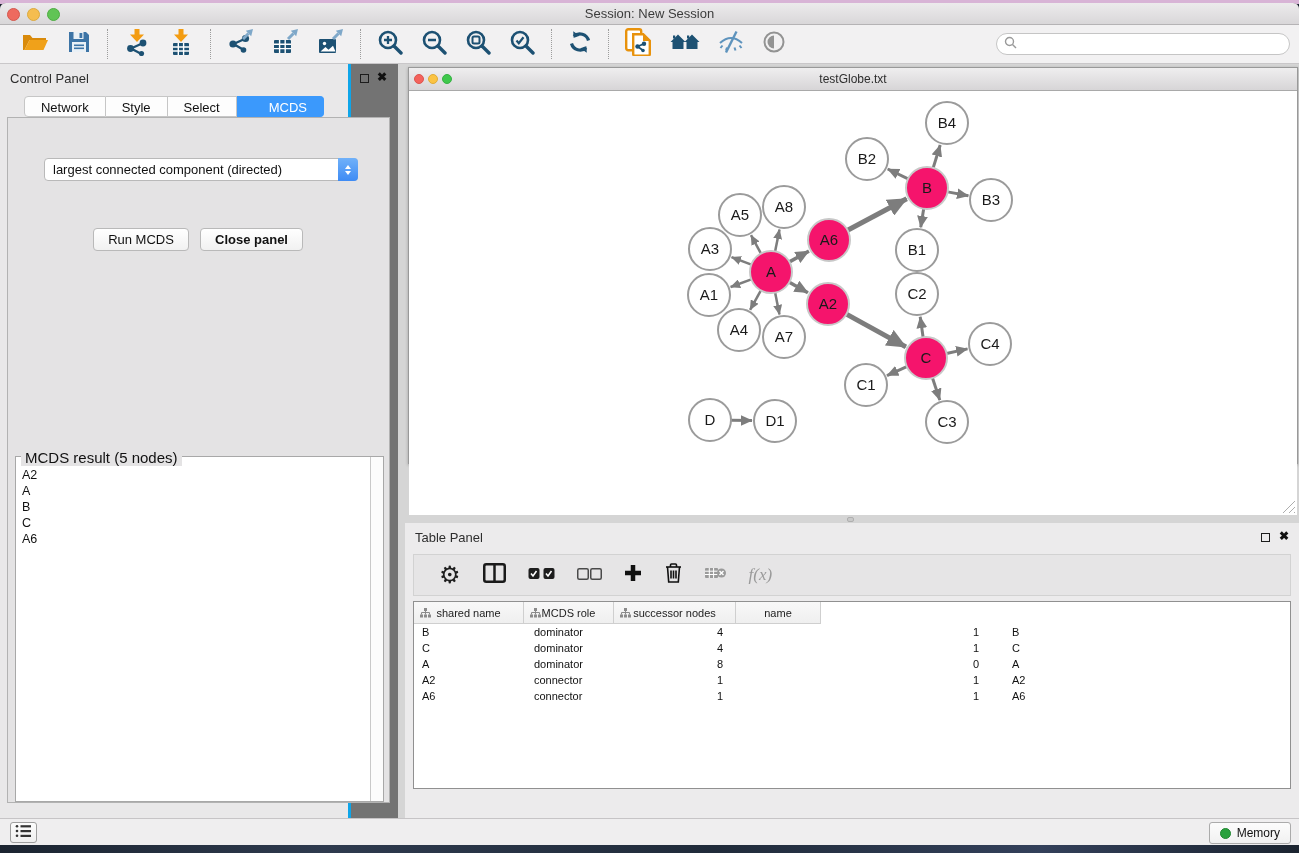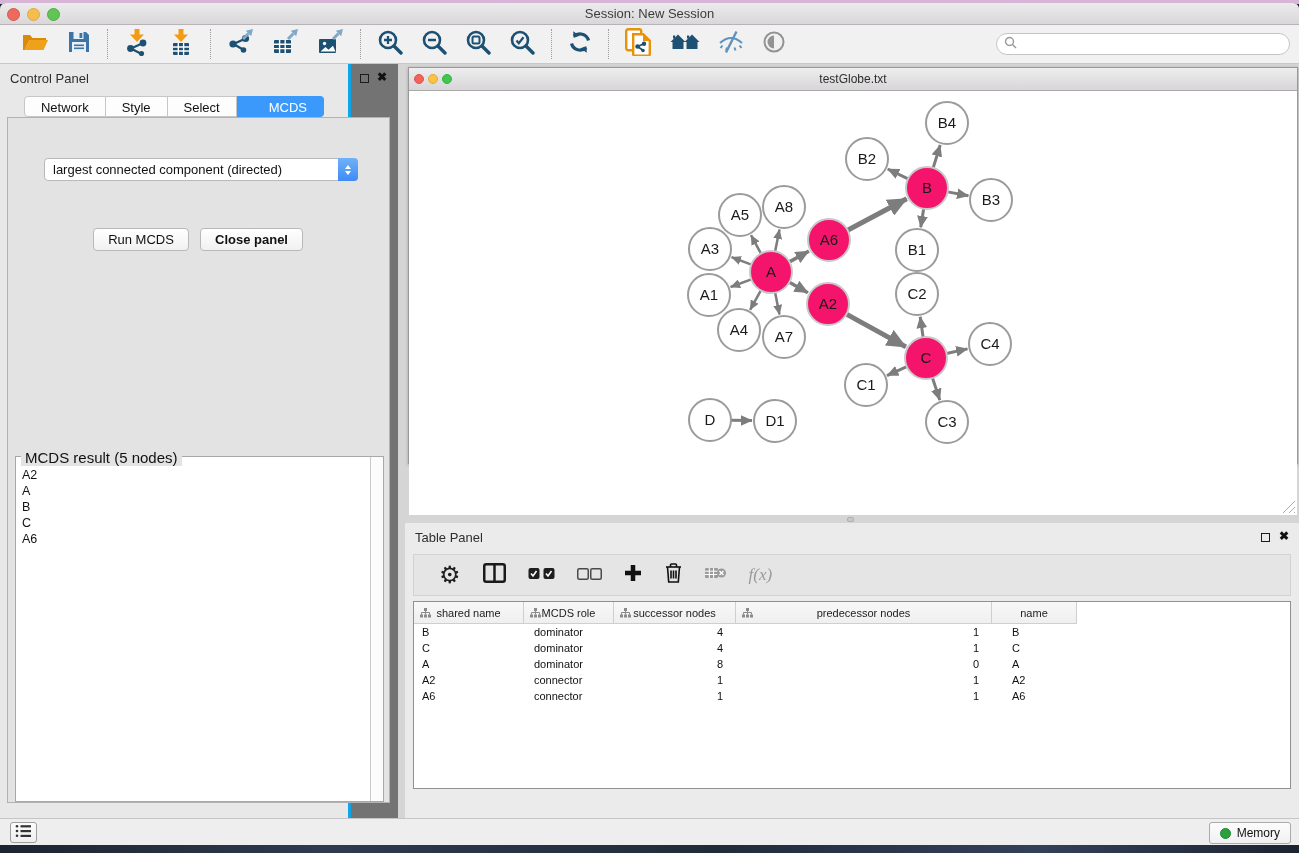--- a/index.html
+++ b/index.html
@@ -552,32 +552,20 @@
                     <g fill="#8A8A8A">
                       <rect x="4" y="0" width="3" height="3"></rect>
                       <rect x="0" y="6.5" width="3" height="3"></rect>
                       <rect x="4" y="6.5" width="3" height="3"></rect>
                       <rect x="8" y="6.5" width="3" height="3"></rect>
                     </g>
                     <path d="M5.5 3v1.5M1.5 6.5V4.5h8v2M5.5 4.5v2" stroke="#8A8A8A" fill="none"></path>
                   </svg></span>
                 <span class="th-label">successor nodes</span>
               </div>
-              <div class="th" style="width: 256px;">
-                <span class="col-icon"><svg width="11" height="10" viewBox="0 0 11 10">
-                    <g fill="#8A8A8A">
-                      <rect x="4" y="0" width="3" height="3"></rect>
-                      <rect x="0" y="6.5" width="3" height="3"></rect>
-                      <rect x="4" y="6.5" width="3" height="3"></rect>
-                      <rect x="8" y="6.5" width="3" height="3"></rect>
-                    </g>
-                    <path d="M5.5 3v1.5M1.5 6.5V4.5h8v2M5.5 4.5v2" stroke="#8A8A8A" fill="none"></path>
-                  </svg></span>
-                <span class="th-label">predecessor nodes</span>
-              </div>
               <div class="th" style="width: 85px;">
                 <span class="th-label">name</span>
               </div>
             </div>
           <div class="tbody">
               <div class="tr">
                 <div class="td td-left c0" style="width: 110px;">B</div>
                 <div class="td td-left c1" style="width: 90px;">dominator</div>
                 <div class="td td-right c2" style="width: 122px;">4</div>
                 <div class="td td-right c3" style="width: 256px;">1</div>

